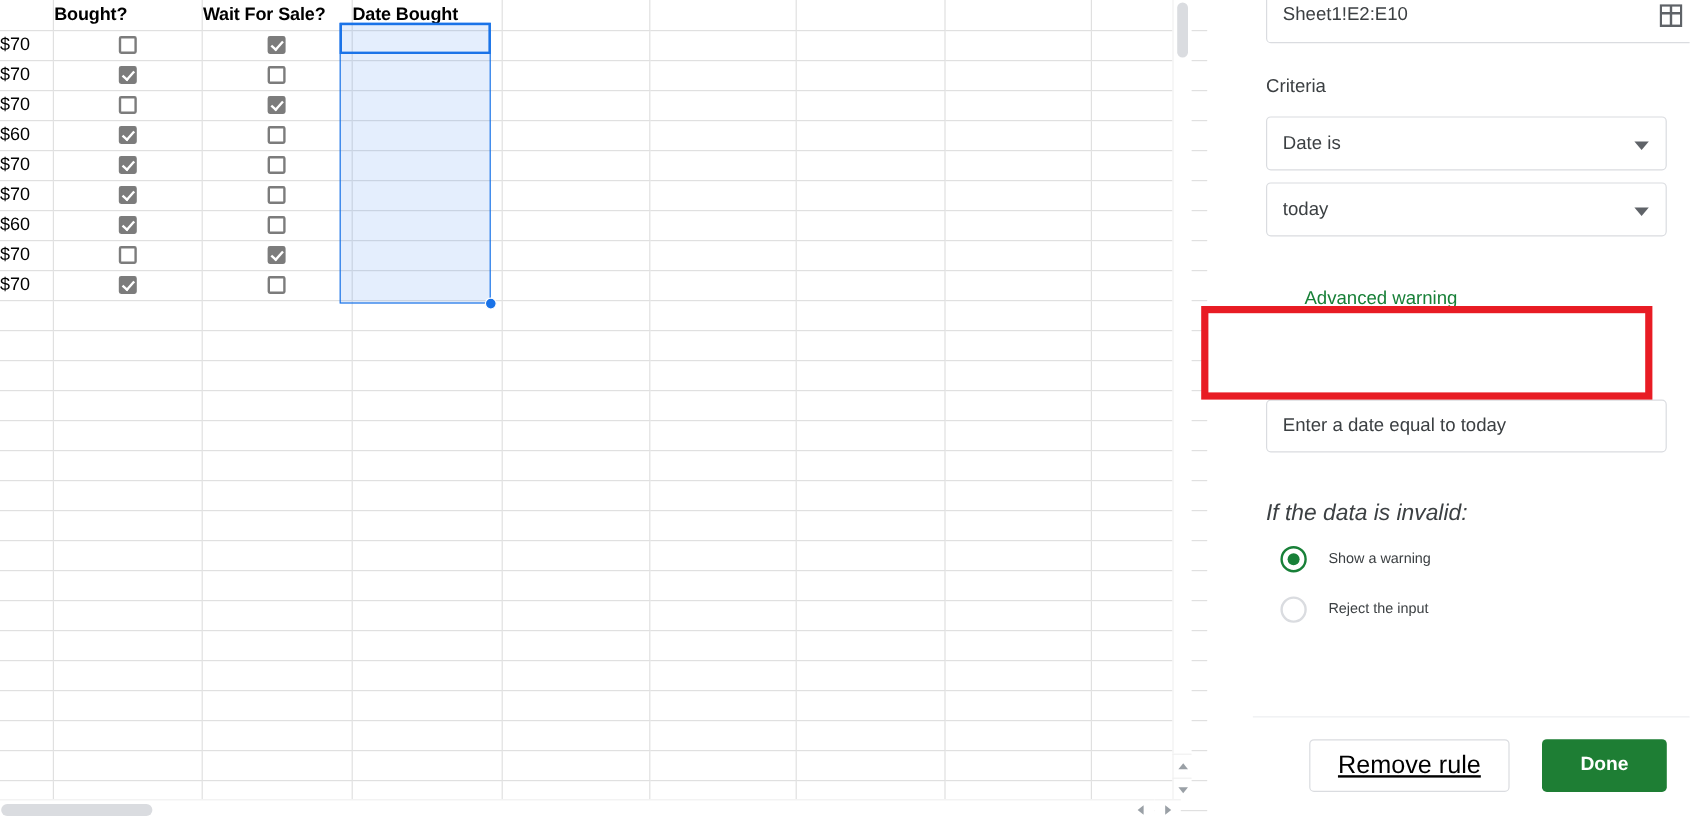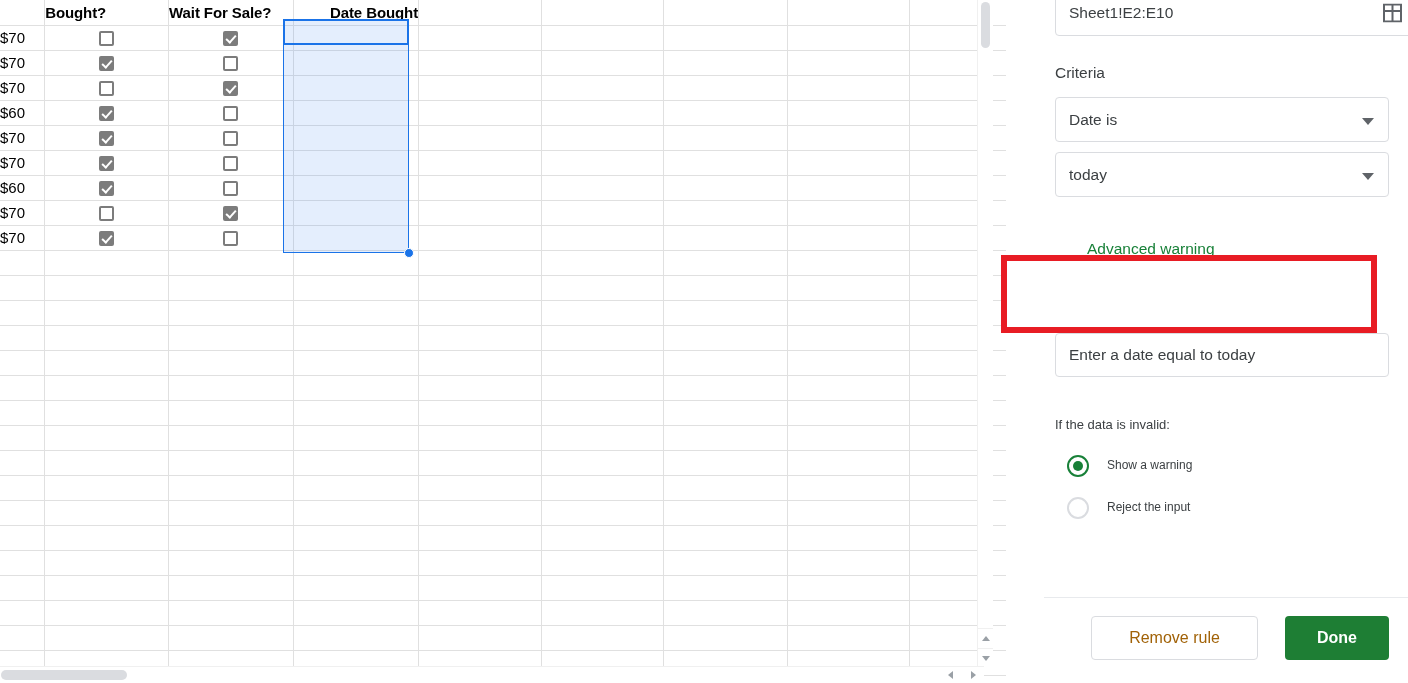--- a/index.html
+++ b/index.html
@@ -44,21 +44,21 @@
     height: 25px;
     padding: 0;
     box-sizing: border-box;
     vertical-align: middle;
     overflow: hidden;
     white-space: nowrap;
   }
   .col-a { width: 45px; }
   .col-b { width: 125px; }
   .col-c { width: 125px; }
-  .col-d { width: 126px; text-align: right; }
+  .col-d { width: 126px; }
   .col-e { width: 125px; }
   .col-f { width: 124px; }
   .col-g { width: 126px; }
   .col-h { width: 124px; }
   .col-i { width: 102px; }
 
   .hdr-row td { height: 19px; }
   .hdr {
     font-weight: bold;
     font-size: 15px;
@@ -351,22 +351,23 @@
 
   #help-text-field {
     left: 23px; top: 333px;
     width: 334px; height: 44px;
   }
 
   #invalid-label {
     position: absolute;
     left: 23px;
     top: 417px;
-    font-size: 13px;
+    font-size: 19px;
     color: #3c4043;
+    font-style: italic;
   }
 
   .radio-row {
     position: absolute;
     left: 23px;
     height: 34px;
   }
   #radio-warning { top: 450px; }
   #radio-reject { top: 492px; }
   .radio-outer {
@@ -417,24 +418,25 @@
   #remove-rule-btn {
     position: absolute;
     left: 59px;
     top: 18px;
     width: 167px;
     height: 44px;
     box-sizing: border-box;
     border: 1px solid #dadce0;
     border-radius: 4px;
     background: #ffffff;
-    color: #a16207;
-    font-size: 16px;
+    color: #000000;
+    font-size: 21px;
     font-family: "Liberation Sans", sans-serif;
     cursor: pointer;
+    text-decoration: underline;
   }
   #done-btn {
     position: absolute;
     left: 253px;
     top: 18px;
     width: 104px;
     height: 44px;
     box-sizing: border-box;
     border: none;
     border-radius: 4px;

